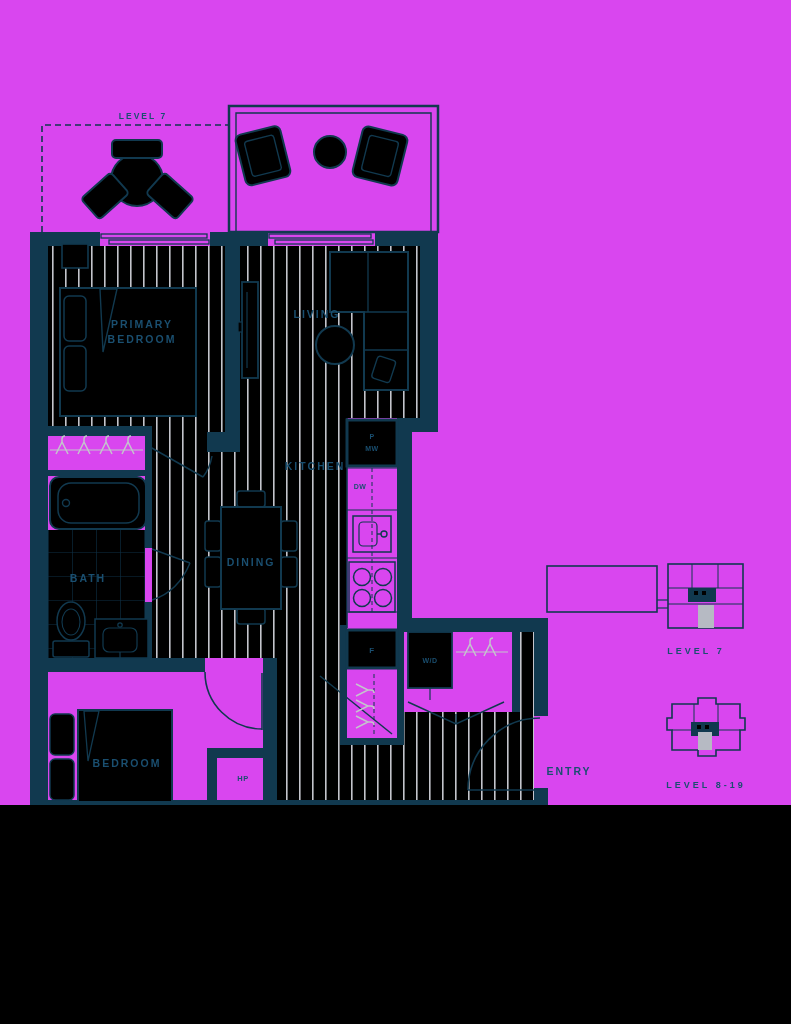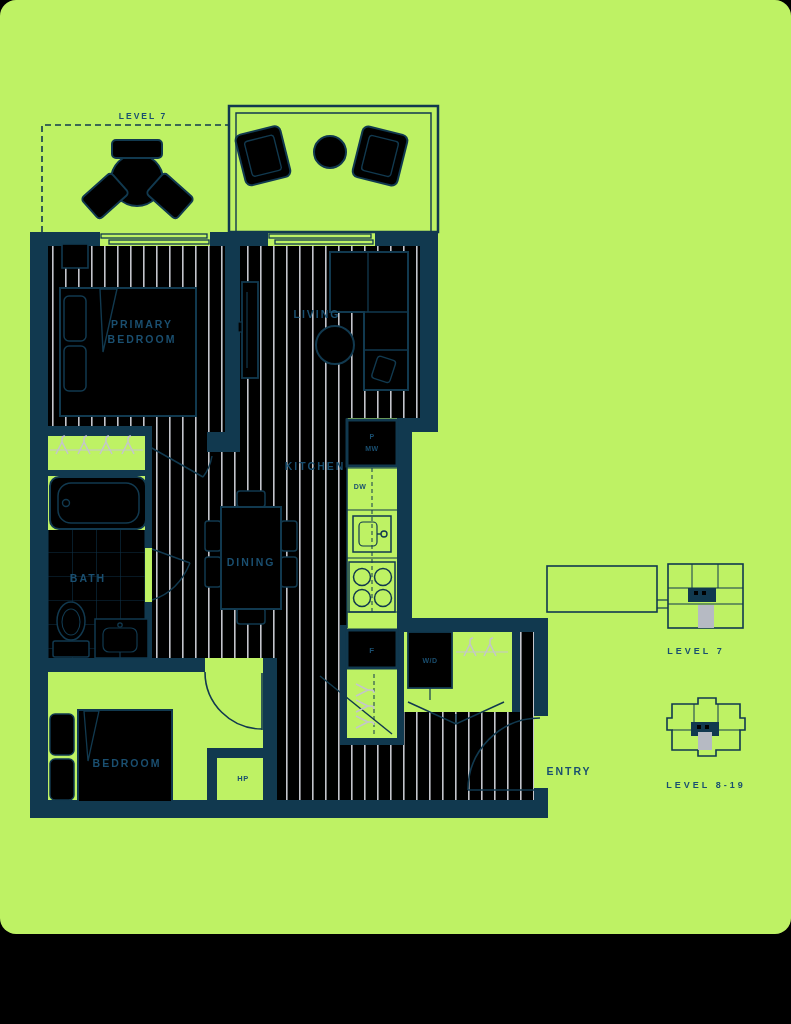--- a/index.html
+++ b/index.html
@@ -1,17 +1,17 @@
 <!DOCTYPE html>
 <html><head>
 <meta charset="utf-8">
 <style>
   html,body{margin:0;padding:0;background:#000;}
-  .stage{position:relative;width:791px;height:934px;background:#bef264;overflow:hidden;
-         font-family:"Liberation Sans", sans-serif;border-radius:16px;}
+  .stage{position:relative;width:791px;height:805px;background:#d946ef;overflow:hidden;
+         font-family:"Liberation Sans", sans-serif;}
   svg{position:absolute;left:0;top:0;}
   text{fill:#1a4f70;font-family:"Liberation Sans", sans-serif;font-weight:700;}
   .room-label{font-size:10.5px;letter-spacing:2px;text-anchor:middle;}
   .small-label{font-size:7px;letter-spacing:0.5px;text-anchor:middle;}
   .tiny-label{font-size:7.5px;letter-spacing:0.5px;text-anchor:middle;}
   .outdoor-label{font-size:8.5px;letter-spacing:2px;text-anchor:middle;}
   .keyplan-label{font-size:9px;letter-spacing:3px;text-anchor:middle;}
   .wall{fill:#11394f;}
   .ln{stroke:#11394f;fill:none;}
   .furn{stroke:#11394f;fill:#000;}

